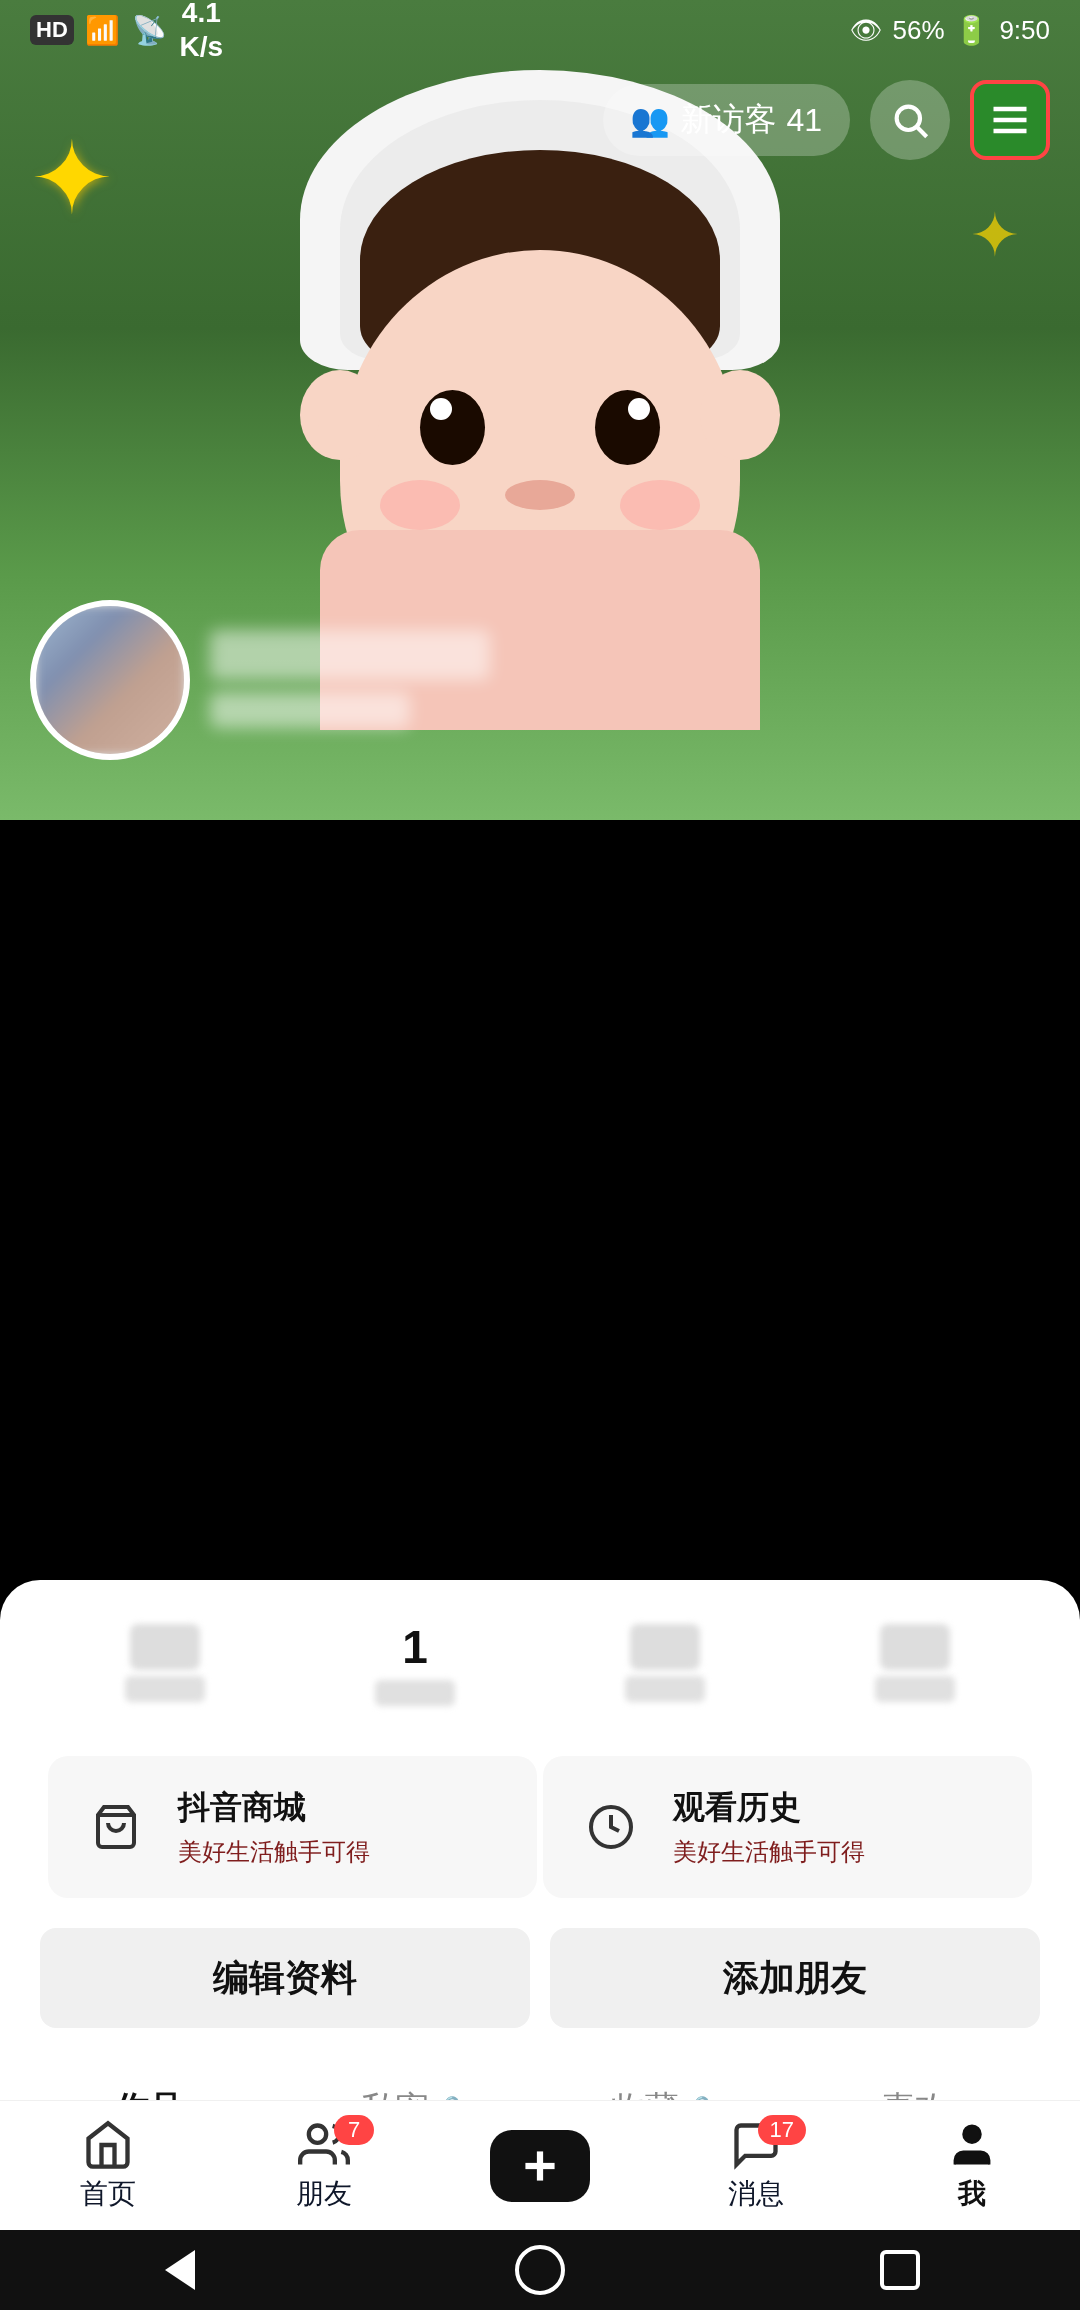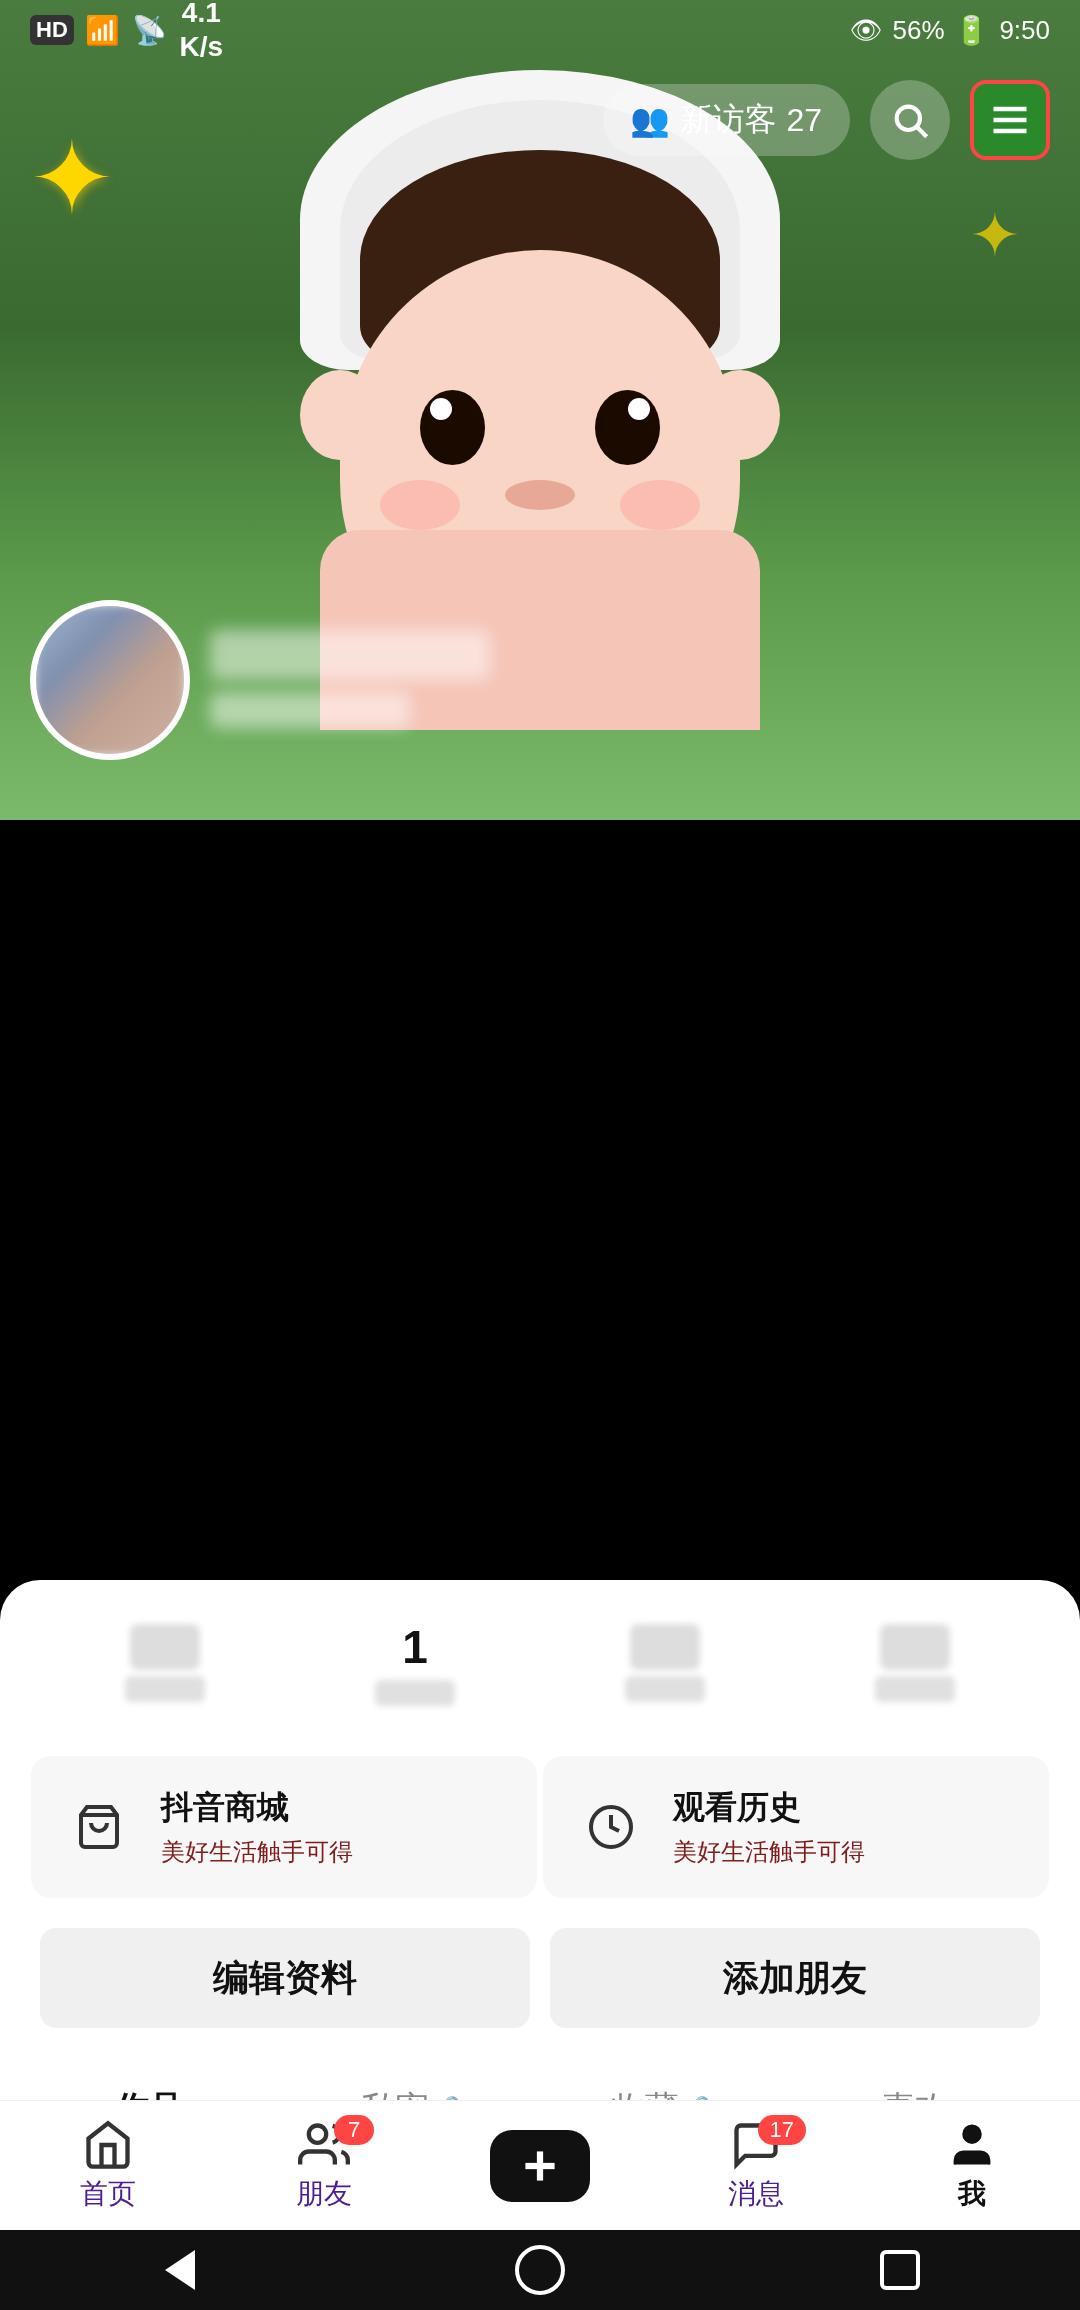--- a/index.html
+++ b/index.html
@@ -218,21 +218,21 @@
       color: #555;
     }
     .tag-gender {
       color: #ff6699;
     }
 
     
     .action-cards {
       display: flex;
       gap: 6px;
-      padding: 30px 31px;
+      padding: 30px 48px;
       justify-content: space-between;
     }
     .action-card {
       flex: 1;
       background: #f7f7f7;
       border-radius: 20px;
       padding: 30px 28px;
       display: flex;
       align-items: center;
       gap: 22px;
@@ -332,21 +332,21 @@
     .nav-item {
       display: flex;
       flex-direction: column;
       align-items: center;
       justify-content: center;
       flex: 1;
       position: relative;
     }
     .nav-label {
       font-size: 28px;
-      color: #4c1d95;
+      color: #0f172a;
       margin-top: 4px;
     }
     .nav-label.active { color: #111; font-weight: bold; }
     .nav-badge {
       position: absolute;
       top: -4px;
       right: calc(50% - 50px);
       background: #ff4444;
       color: #fff;
       border-radius: 20px;
@@ -465,21 +465,21 @@
       <span>56%</span>
       <span style="font-size:28px;">🔋</span>
       <span>9:50</span>
     </div>
   </div>
 
   <div class="header-bar">
     <div class="visitors-btn">
       <span>👥</span>
       <span>新访客</span>
-      <span>27</span>
+      <span>41</span>
     </div>
     <div class="search-btn">
       <svg width="40" height="40" viewBox="0 0 24 24" fill="none" stroke="white" stroke-width="2.5">
         <circle cx="11" cy="11" r="7"></circle>
         <line x1="16.5" y1="16.5" x2="22" y2="22"></line>
       </svg>
     </div>
     <div class="menu-btn">
       <svg width="44" height="44" viewBox="0 0 24 24" fill="none" stroke="white" stroke-width="2.5">
         <line x1="3" y1="6" x2="21" y2="6"></line>

